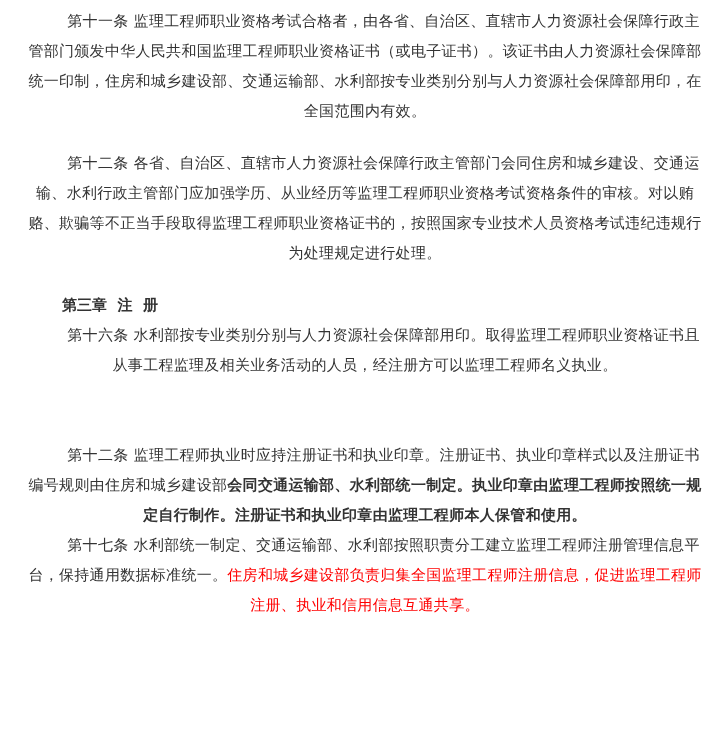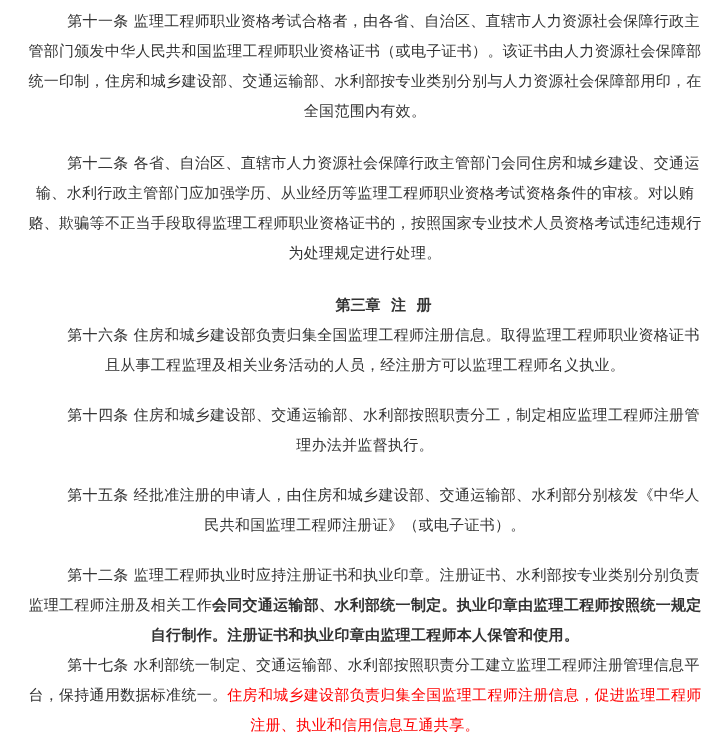--- a/index.html
+++ b/index.html
@@ -28,21 +28,20 @@
     }
     .bold { font-weight: bold; }
     .red { color: #ff0000; }
     .gap-lg { height: 22px; }
     .gap-md { height: 20px; }
     .heading {
       margin: 0;
       line-height: 30px;
       text-indent: 37px;
       font-weight: bold;
-      text-align: center;
     }
   </style>
 </head>
 <body>
 
 <div class="doc">
 
   <div style="height:6px"></div>
 
   <p class="para">
@@ -53,38 +52,32 @@
 
   <p class="para">
     <span>第十二条</span><span> 各省、自治区、直辖市人力资源社会保障行政主管部门会同住房和城乡建设、交通运输、水利行政主管部门应加强学历、从业经历等监理工程师职业资格考试资格条件的审核。对以贿赂、欺骗等不正当手段取得监理工程师职业资格证书的，按照国家专业技术人员资格考试违纪违规行为处理规定进行处理。</span>
   </p>
 
   <div class="gap-lg"></div>
 
   <p class="heading" style="white-space:pre;">第三章  注  册</p>
 
   <p class="para">
-    <span>第十六条</span><span> 住房和城乡建设部负责归集全国监理工程师注册信息。取得监理工程师职业资格证书且从事工程监理及相关业务活动的人员，经注册方可以监理工程师名义执业。</span>
+    <span>第十六条</span><span> 水利部按专业类别分别与人力资源社会保障部用印。取得监理工程师职业资格证书且从事工程监理及相关业务活动的人员，经注册方可以监理工程师名义执业。</span>
   </p>
 
   <div class="gap-md"></div>
 
-  <p class="para">
-    <span>第十四条</span><span> 住房和城乡建设部、交通运输部、水利部按照职责分工，制定相应监理工程师注册管理办法并监督执行。</span>
-  </p>
+
+  <div class="gap-md"></div>
+
 
   <div class="gap-md"></div>
 
   <p class="para">
-    <span>第十五条</span><span> 经批准注册的申请人，由住房和城乡建设部、交通运输部、水利部分别核发《中华人民共和国监理工程师注册证》（或电子证书）。</span>
-  </p>
-
-  <div class="gap-md"></div>
-
-  <p class="para">
-    <span>第十二条</span><span> 监理工程师执业时应持注册证书和执业印章。注册证书、水利部按专业类别分别负责监理工程师注册及相关工作</span><span class="bold">会同交通运输部、水利部统一制定。执业印章由监理工程师按照统一规定自行制作。注册证书和执业印章由监理工程师本人保管和使用。</span>
+    <span>第十二条</span><span> 监理工程师执业时应持注册证书和执业印章。注册证书、执业印章样式以及注册证书编号规则由住房和城乡建设部</span><span class="bold">会同交通运输部、水利部统一制定。执业印章由监理工程师按照统一规定自行制作。注册证书和执业印章由监理工程师本人保管和使用。</span>
   </p>
 
   <p class="para">
     <span>第十七条</span><span> 水利部统一制定、交通运输部、水利部按照职责分工建立监理工程师注册管理信息平台，保持通用数据标准统一。</span><span class="red">住房和城乡建设部负责归集全国监理工程师注册信息，促进监理工程师注册、执业和信用信息互通共享。</span>
   </p>
 
 </div>
 
 </body></html>

